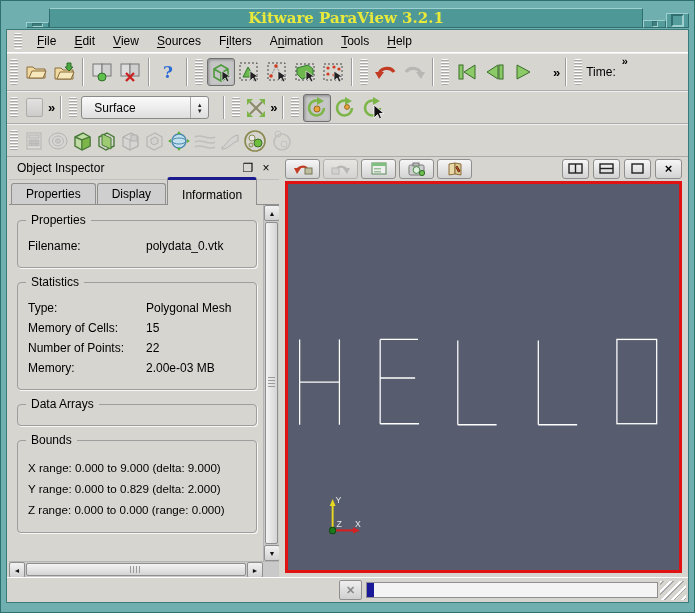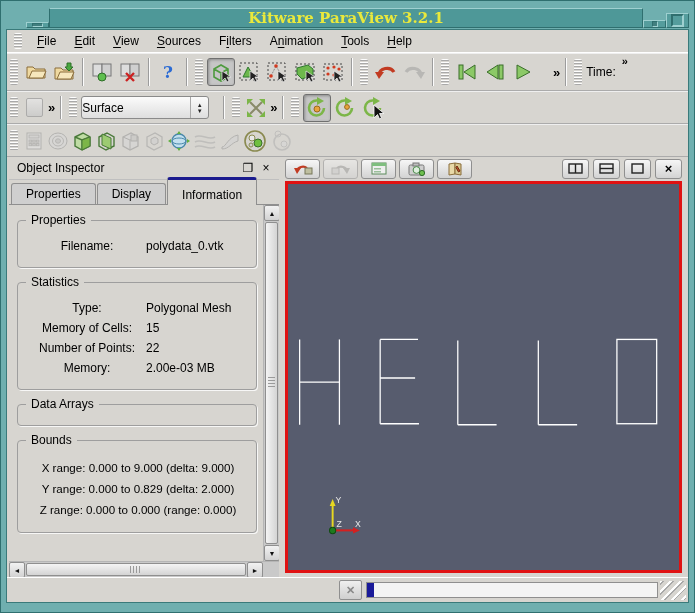--- a/index.html
+++ b/index.html
@@ -39,21 +39,21 @@
           border:1px solid transparent; border-radius:3px; }
   .tbtn.small { min-width:24px; height:24px; }
   .tbtn.pressed { background:#C6C6C6; border:1px solid #707070; box-shadow:inset 1px 1px 3px rgba(0,0,0,.3); }
   .tbtn.disabled { opacity:.5; filter:grayscale(1); }
   .chev { font-weight:bold; font-size:13px; letter-spacing:-1px; padding:0 2px; }
   .time-group { position:relative; align-self:stretch; display:flex; align-items:center; padding-right:14px; }
   .time-chev { position:absolute; top:1px; right:2px; font-size:11px; font-weight:bold; }
 
   .combo { width:128px; height:23px; background:linear-gradient(#FBFBFB,#DEDEDE); border:1px solid #8A8A8A;
            border-radius:3px; display:flex; align-items:center; }
-  .combo .val { flex:1; padding-left:0; font-size:12px; }
+  .combo .val { flex:1; padding-left:12px; font-size:12px; }
   .combo .spin { width:18px; align-self:stretch; border-left:1px solid #A8A8A8; display:flex; flex-direction:column;
                  align-items:center; justify-content:center; font-size:6px; line-height:6px; color:#222; }
   .blankbtn { width:17px; height:19px; background:linear-gradient(#E8E8E8,#C9C9C9); border:1px solid #9A9A9A; border-radius:2px; opacity:.7; }
 
   
   .main { flex:1; display:flex; overflow:hidden; }
 
   
   .dock { width:272px; display:flex; flex-direction:column; padding-left:2px; }
   .dock-head { height:23px; display:flex; align-items:center; padding:0 4px 0 8px; border-bottom:1px solid #BFBFBF; }
@@ -63,22 +63,22 @@
   .tab { padding:3px 14px 3px 14px; border:1px solid #8F8F8F; border-bottom:none; background:#CFCFCF;
          border-radius:3px 3px 0 0; margin-right:1px; font-size:12px; }
   .tab.active { background:#D7D5D0; border-top:3px solid #1B1B8E; padding-top:8px; position:relative; top:1px; }
   .panel-body { flex:1; display:flex; overflow:hidden; border-top:1px solid #8F8F8F; }
   .panel-scroll { flex:1; padding:6px 4px 4px 6px; overflow:hidden; }
 
   .groupbox { position:relative; border:1px solid #9E9E9E; border-radius:4px; margin:9px 2px 14px 2px;
               padding:12px 8px 8px 10px; box-shadow:1px 1px 0 rgba(255,255,255,.8); }
   .groupbox > .gtitle { position:absolute; top:-8px; left:8px; background:#D7D5D0; padding:0 5px; font-size:12px; }
   .kv { display:flex; margin:6px 0; font-size:12px; }
-  .kv .k { width:118px;text-align:center; }
-  .bline { margin:8px 0; font-size:11.6px;text-align:center; }
+  .kv .k { width:118px; }
+  .bline { margin:8px 0; font-size:11.6px; }
 
   .datatable { border:1px solid #9A9A9A; background:#FFFFFF; margin-top:4px; }
   .dt-head { display:flex; background:#D2D2D2; border-bottom:1px solid #9A9A9A; }
   .dt-head .c { padding:3px 4px; font-size:11.6px; text-align:center; border-right:1px solid #AFAFAF;
                 box-shadow:inset -1px 0 0 #F5F5F5; }
   .dt-head .c:last-child { border-right:none; box-shadow:none; }
   .dt-body { height:24px; background:#FFFFFF; }
 
   
   .vscroll { width:16px; display:flex; flex-direction:column; border-left:1px solid #B5B5B5; background:#C9C9C9; }

